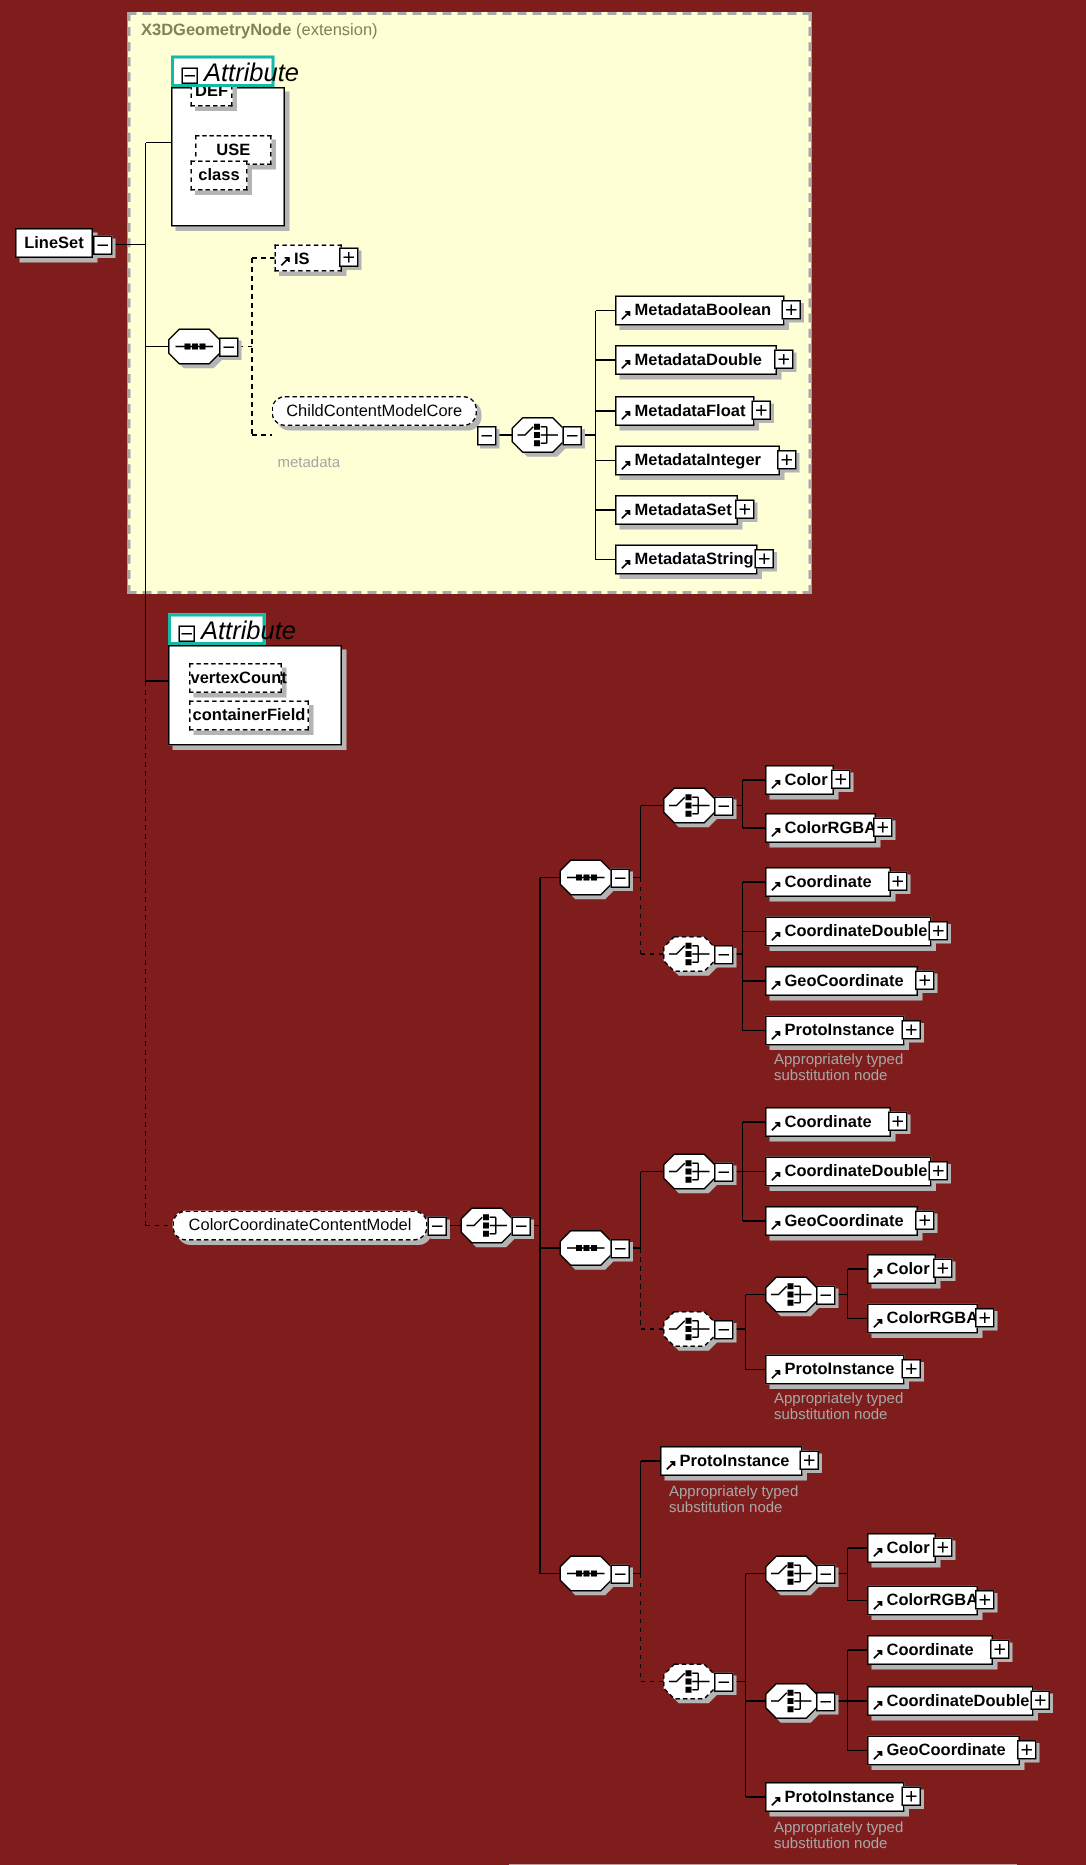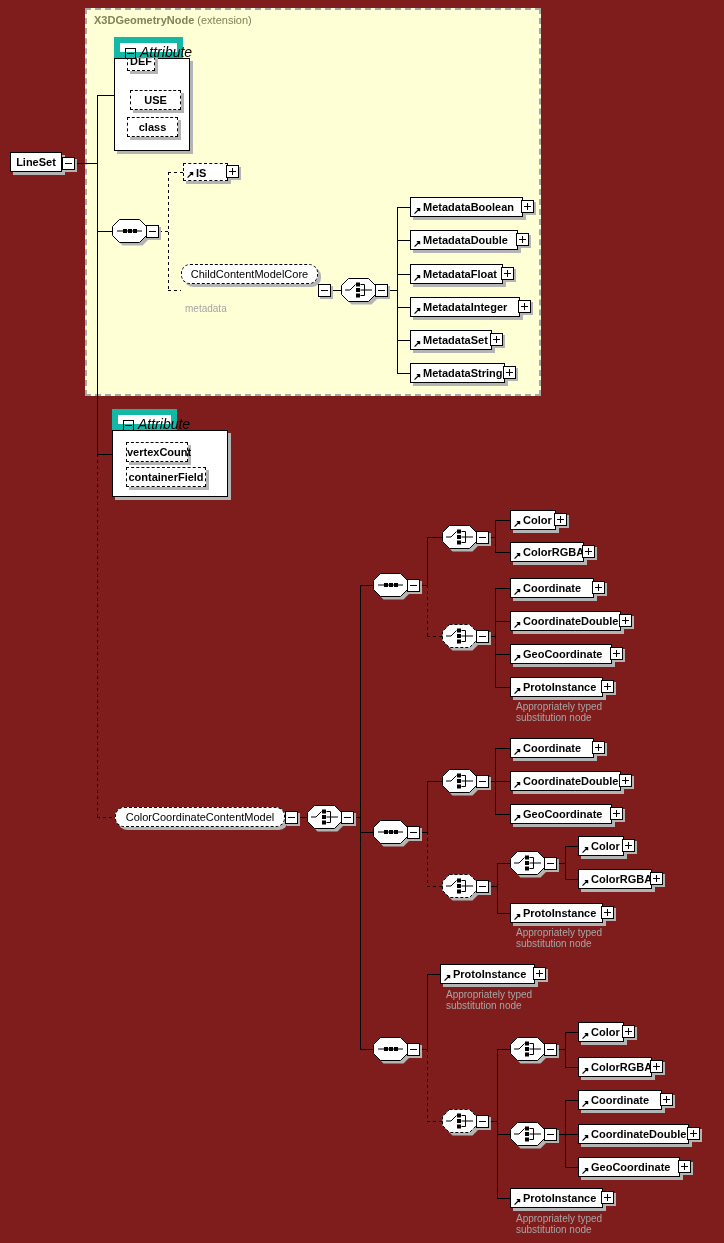--- a/index.html
+++ b/index.html
@@ -30,21 +30,21 @@
   .model{height:20px;background:#fff;border:1px dashed #000;border-radius:9px;
          box-shadow:3px 3px 0 #b4b4b4;font-size:11px;font-weight:normal;line-height:18px;
          text-align:center;white-space:nowrap;}
   
   .pm{position:absolute;width:13px;height:13px;box-sizing:border-box;background:#fff;
       border:1px solid #000;box-shadow:2px 2px 0 #b4b4b4;z-index:4;}
   .pm::before{content:"";position:absolute;left:2px;right:2px;top:5px;height:1px;background:#000;}
   .pm.plus::after{content:"";position:absolute;top:2px;bottom:2px;left:5px;width:1px;background:#000;}
   .el .pm,.del .pm{right:-12px;top:2px;}
   
-  .attr-tab{background:#fff;border:6px solid #14b8a6;font-size:14px;font-style:italic;
+  .attr-tab{background:#fff;border:2px solid #14b8a6;font-size:17px;font-style:italic;
             line-height:19px;padding-left:5px;white-space:nowrap;z-index:4;}
   .attr-minus{display:inline-block;width:11px;height:11px;box-sizing:border-box;border:1px solid #000;
               position:relative;vertical-align:-2px;margin-right:4px;}
   .attr-minus::before{content:"";position:absolute;left:1px;right:1px;top:4px;height:1px;background:#000;}
   .attr-body{background:#fff;border:1px solid #000;box-shadow:3px 3px 0 #b4b4b4;}
   
   .oct{position:absolute;z-index:3;overflow:visible;}
   
   .cap{position:absolute;z-index:3;color:#a6a6a6;font-size:10px;line-height:11px;white-space:nowrap;}
 </style>
@@ -119,21 +119,21 @@
     <span class="lbl">LineSet</span>
   </div>
   <div class="pm" style="left:62px;top:156.5px"></div>
 
   <div class="nd attr-body" style="left:114px;top:58px;width:76px;height:93px"></div>
   <div class="nd attr-tab" style="left:114px;top:37px;width:69px;height:21px">
     <span class="attr-minus"></span><span>Attribute</span>
   </div>
   <div class="nd del" style="left:127px;top:51px;width:28px"><span>DEF</span></div>
   <div class="nd del" style="left:130px;top:90px;width:51px"><span>USE</span></div>
-  <div class="nd del" style="left:127px;top:117px;width:51px"><span>class</span></div>
+  <div class="nd del" style="left:127px;top:107px;width:38px"><span>class</span></div>
 
   <svg class="oct" style="left:112px;top:219px" width="40" height="29">
       <use href="#sym-seq"></use>
     </svg>
   <div class="pm" style="left:146px;top:224.5px"></div>
 
   <div class="nd del is-ref" style="left:183px;top:163px;width:45px;height:18px">
     <span class="arr">↗</span>
     <span class="lbl">IS</span>
     <div class="pm plus" style="top:1px"></div>

